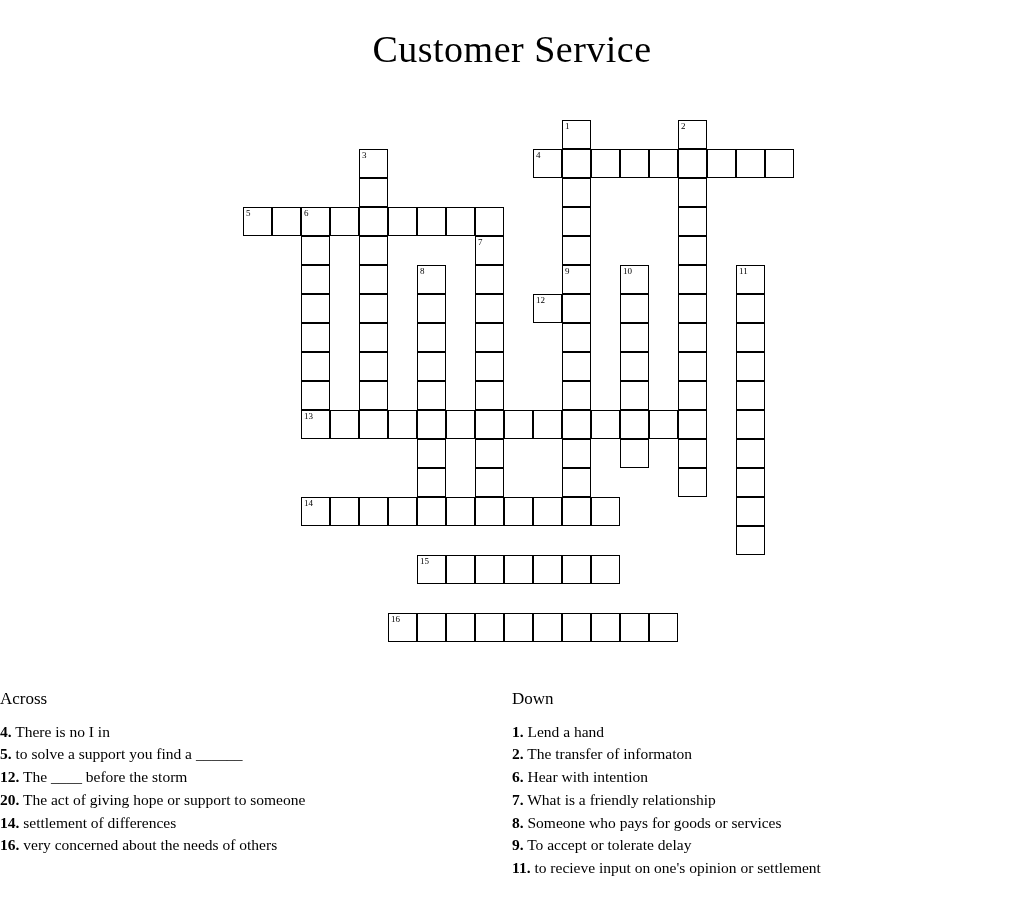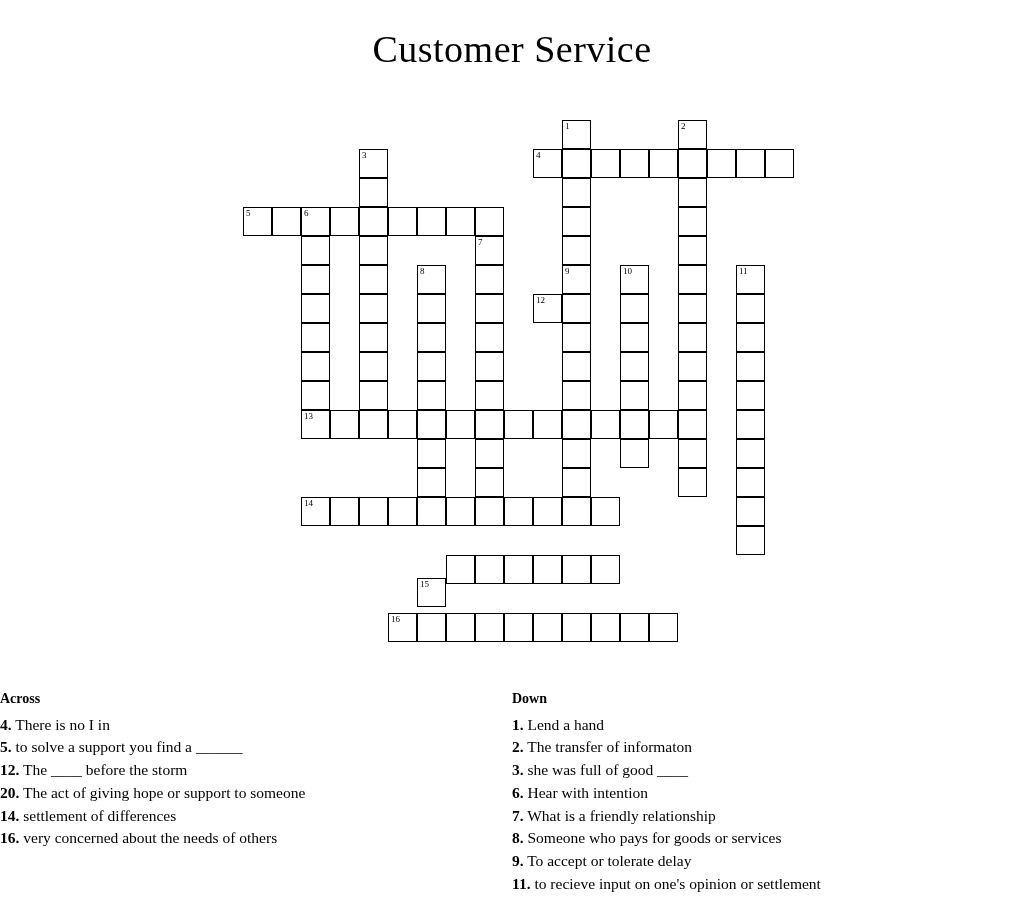--- a/index.html
+++ b/index.html
@@ -58,23 +58,23 @@
   }
   .clue-col {
     position: absolute;
     top: 0;
     font-size: 15.5px;
     line-height: 22.7px;
   }
   .clue-col.across { left: 0px; width: 500px; }
   .clue-col.down { left: 512px; width: 500px; }
   .clue-head {
-    font-weight: bold;
-    font-size: 14px;
-    margin-bottom: 3px;
+    font-weight: normal;
+    font-size: 17px;
+    margin-bottom: 10px;
   }
   .clue {
     white-space: nowrap;
   }
   .clue b {
     font-weight: bold;
   }
 </style>
 </head>
 <body>
@@ -214,21 +214,21 @@
     <div class="cell" style="left: 388px; top: 387px;"></div>
     <div class="cell" style="left: 417px; top: 387px;"></div>
     <div class="cell" style="left: 446px; top: 387px;"></div>
     <div class="cell" style="left: 475px; top: 387px;"></div>
     <div class="cell" style="left: 504px; top: 387px;"></div>
     <div class="cell" style="left: 533px; top: 387px;"></div>
     <div class="cell" style="left: 562px; top: 387px;"></div>
     <div class="cell" style="left: 591px; top: 387px;"></div>
     <div class="cell" style="left: 736px; top: 387px;"></div>
     <div class="cell" style="left: 736px; top: 416px;"></div>
-    <div class="cell" style="left: 417px; top: 468px;">
+    <div class="cell" style="left: 417px; top: 445px;">
       <span class="num">15</span>
     </div>
     <div class="cell" style="left: 446px; top: 445px;"></div>
     <div class="cell" style="left: 475px; top: 445px;"></div>
     <div class="cell" style="left: 504px; top: 445px;"></div>
     <div class="cell" style="left: 533px; top: 445px;"></div>
     <div class="cell" style="left: 562px; top: 445px;"></div>
     <div class="cell" style="left: 591px; top: 445px;"></div>
     <div class="cell" style="left: 388px; top: 503px;">
       <span class="num">16</span>
@@ -254,21 +254,20 @@
         <div class="clue"><b>20.</b><span> The act of giving hope or support to someone</span></div>
         <div class="clue"><b>14.</b><span> settlement of differences</span></div>
         <div class="clue"><b>16.</b><span> very concerned about the needs of others</span></div>
       </div>
   </div>
   <div class="clue-col down">
     <div class="clue-head">Down</div>
     <div id="down-list">
         <div class="clue"><b>1.</b><span> Lend a hand</span></div>
         <div class="clue"><b>2.</b><span> The transfer of informaton</span></div>
-        <div class="clue"><b>3.</b><span> she was full of good ____</span></div>
         <div class="clue"><b>6.</b><span> Hear with intention</span></div>
         <div class="clue"><b>7.</b><span> What is a friendly relationship</span></div>
         <div class="clue"><b>8.</b><span> Someone who pays for goods or services</span></div>
         <div class="clue"><b>9.</b><span> To accept or tolerate delay</span></div>
         <div class="clue"><b>11.</b><span> to recieve input on one's opinion or settlement</span></div>
       </div>
   </div>
 </div>
 
 </body></html>

